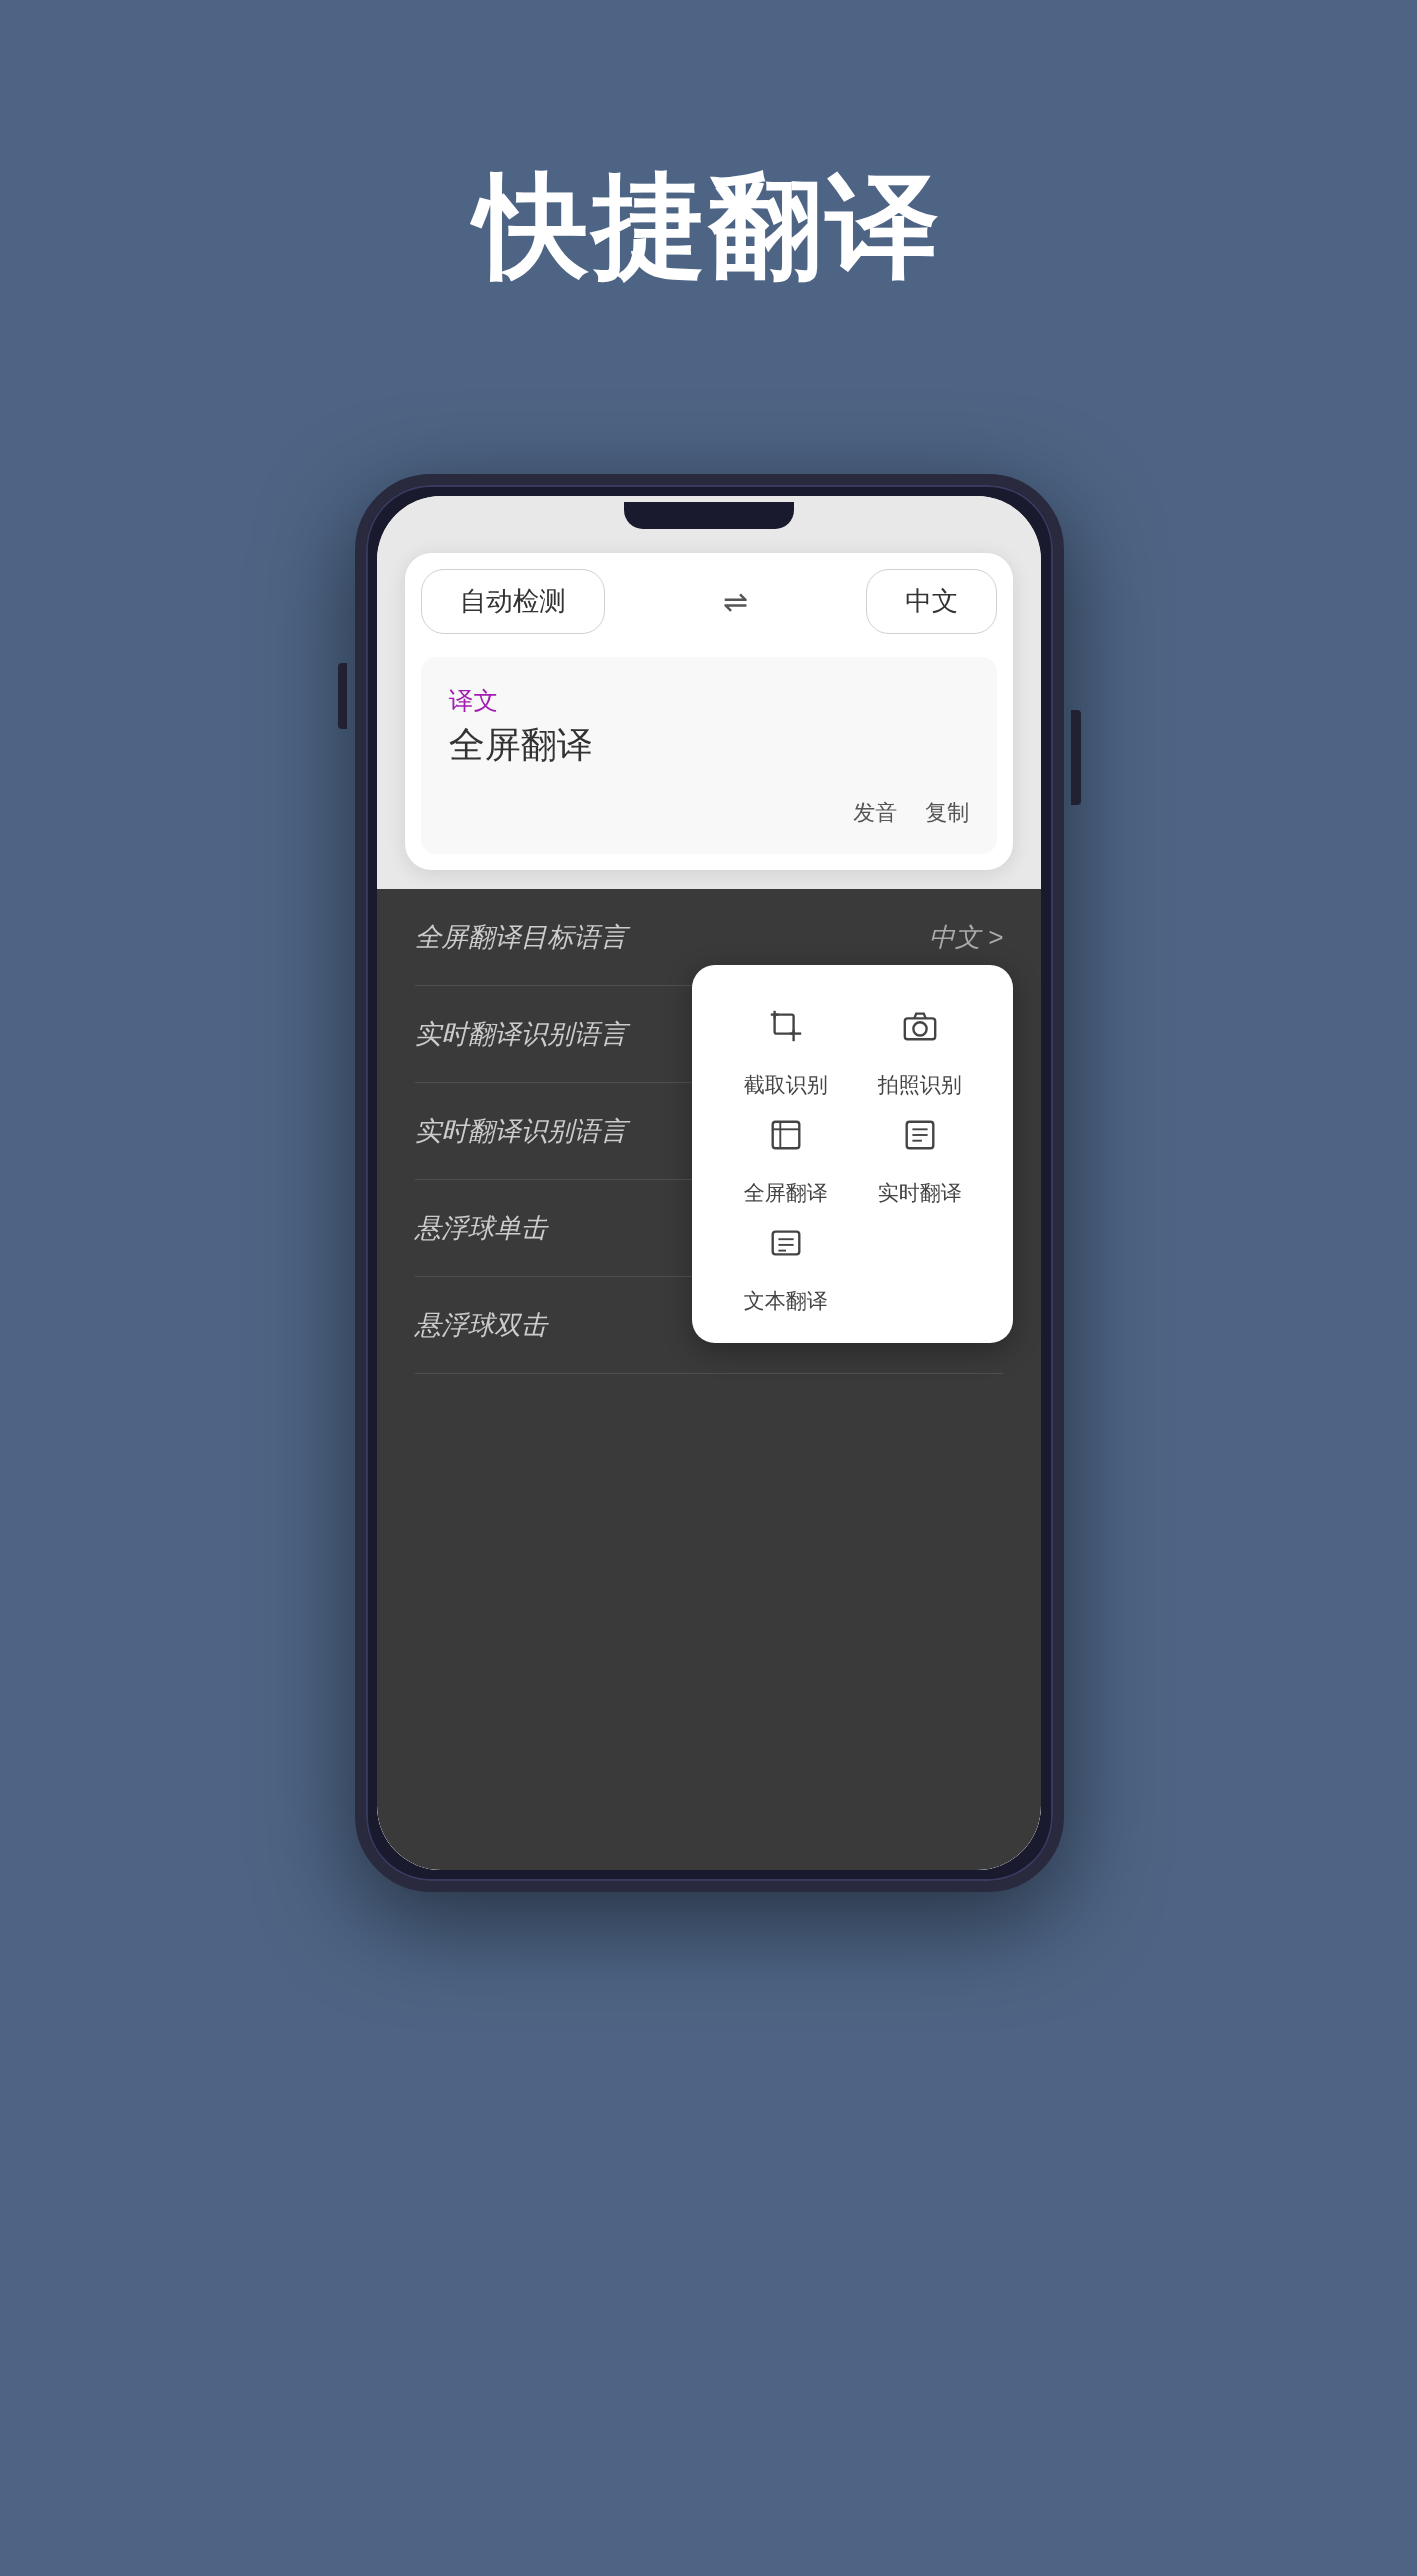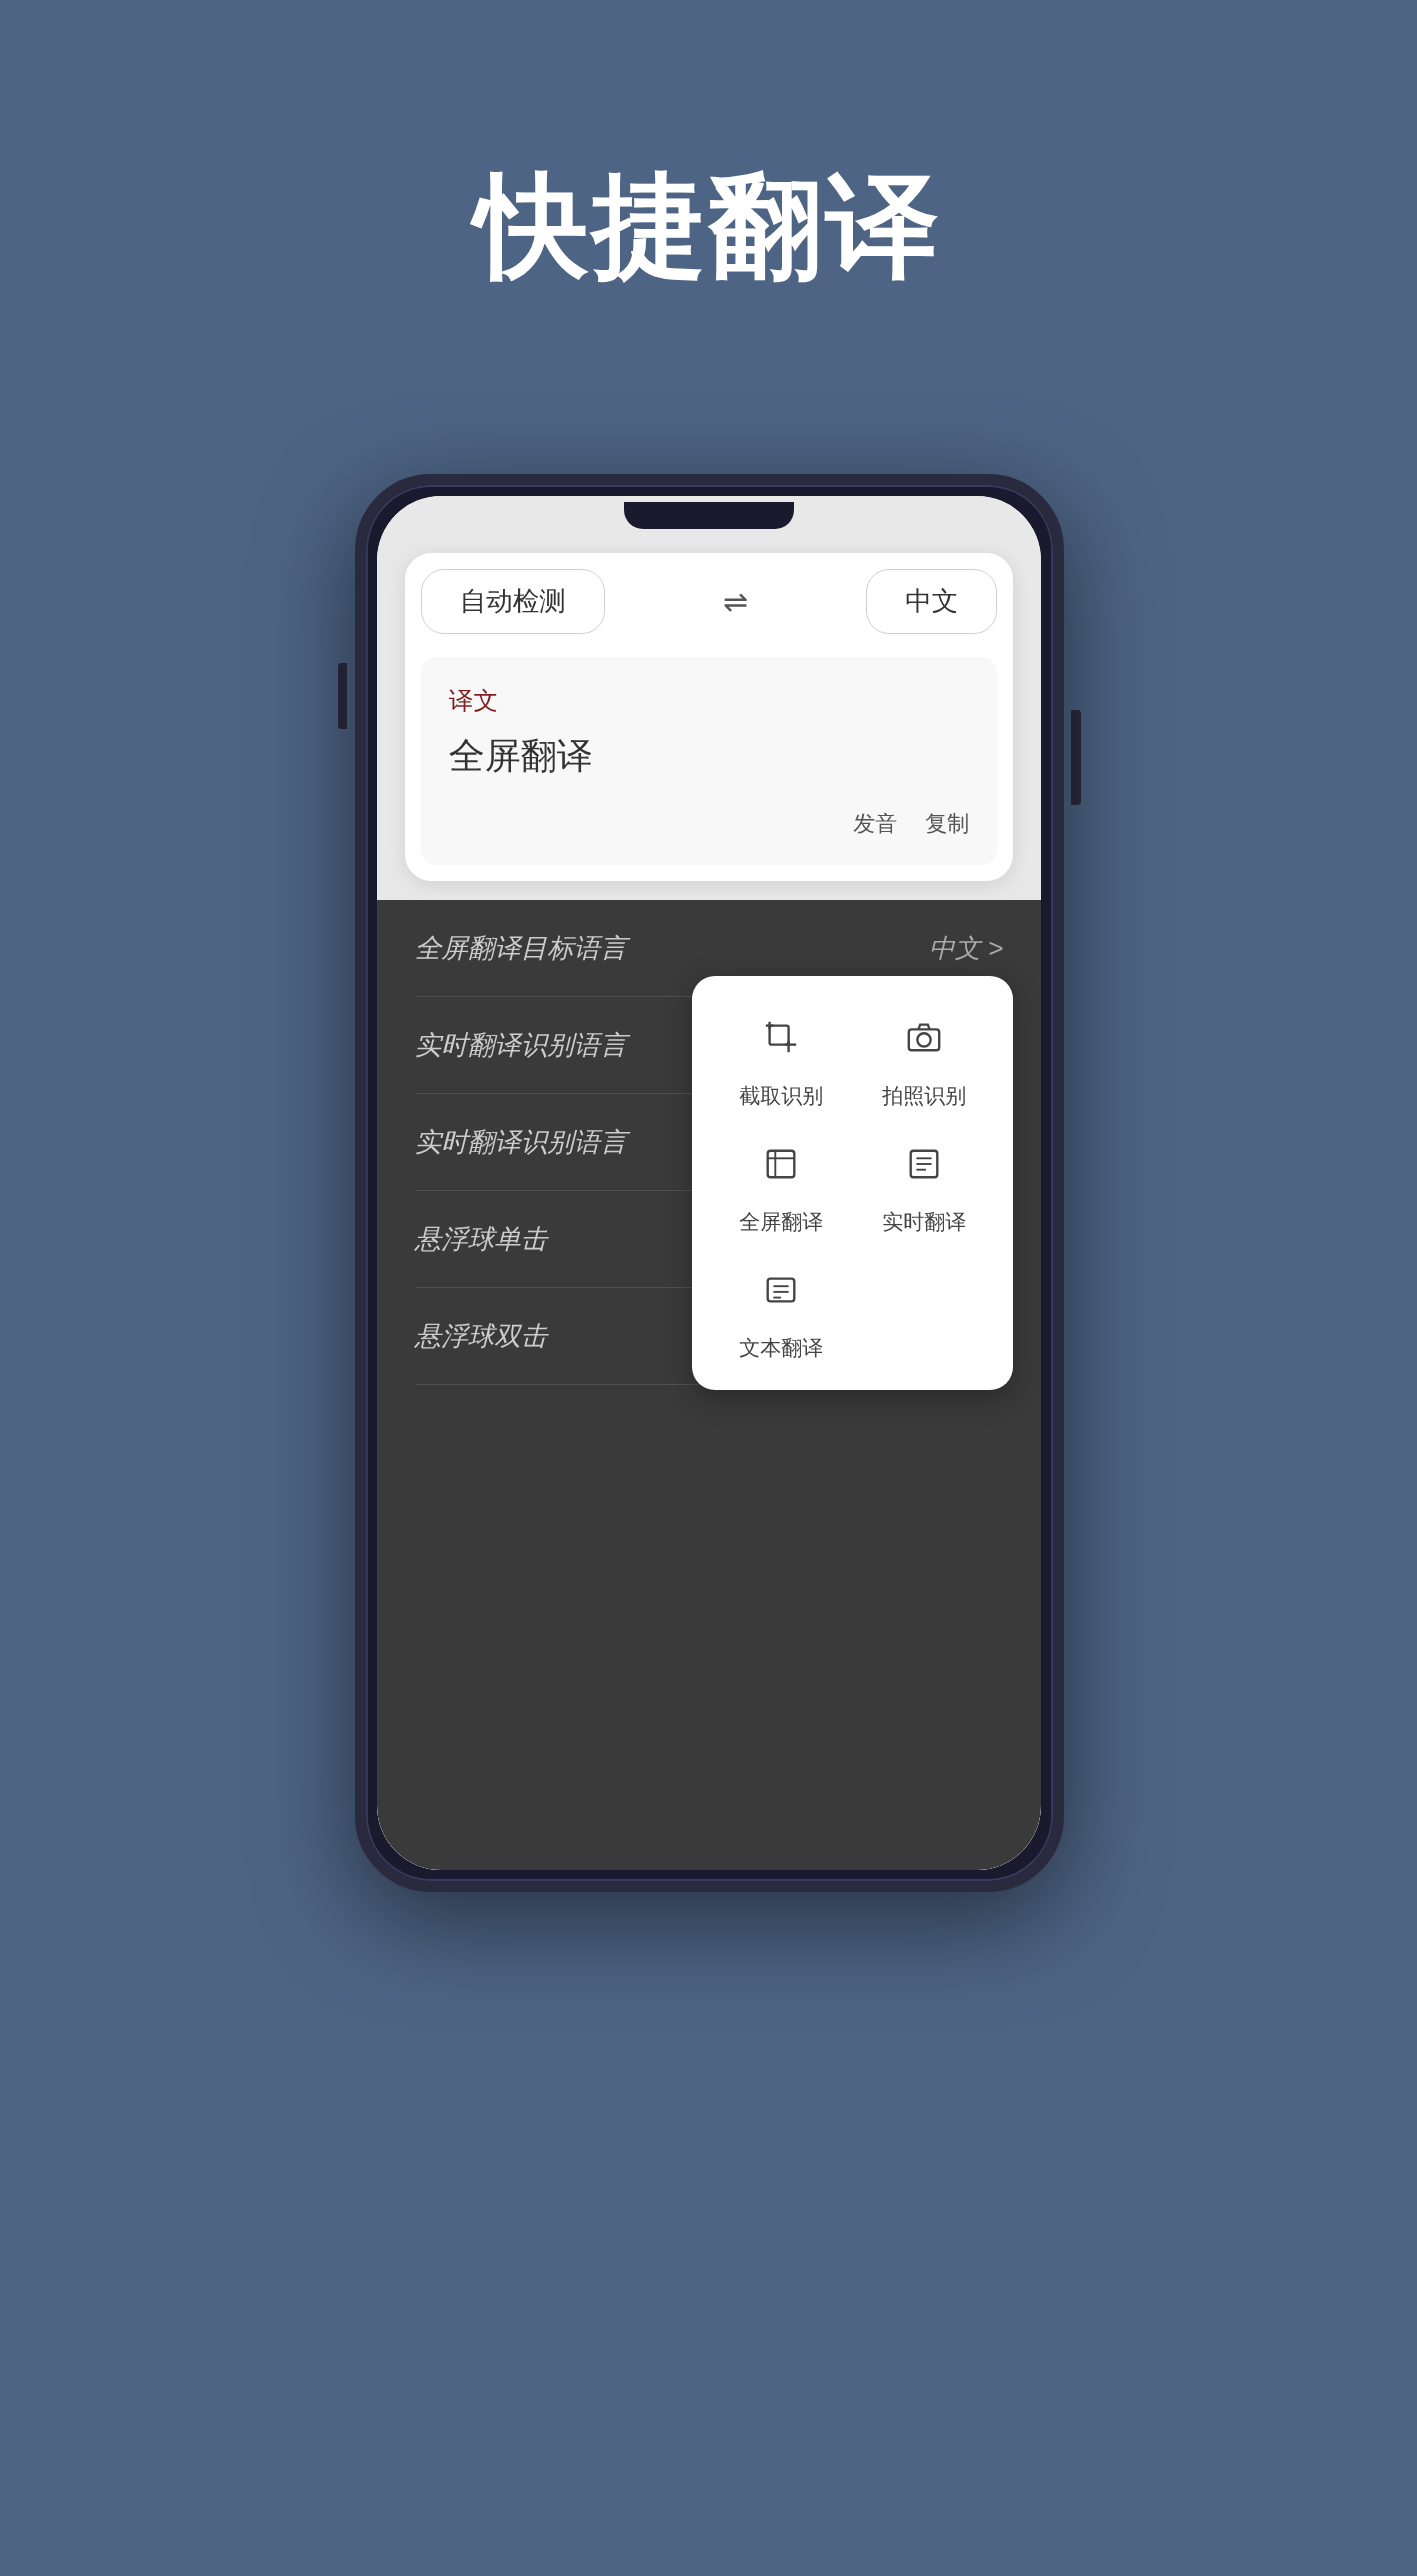--- a/index.html
+++ b/index.html
@@ -145,22 +145,22 @@
 
     .translation-result-card {
       background: #f8f8f8;
       border-radius: 15px;
       padding: 26.5px 28px;
       margin-bottom: 0;
     }
 
     .result-label {
       font-size: 24.6px;
-      color: #7f1d1d;
-      margin-bottom: 15px;
+      color: #a21caf;
+      margin-bottom: 4px;
     }
 
     .result-text {
       font-size: 36px;
       color: #333;
       font-weight: 400;
       margin-bottom: 28px;
     }
 
     .result-actions {
@@ -207,21 +207,21 @@
       position: absolute;
       right: 28px;
       top: 76px;
       background: white;
       border-radius: 23px;
       padding: 28px;
       width: 321px;
       box-shadow: 0 7.6px 28px rgba(0,0,0,0.3);
       display: grid;
       grid-template-columns: 1fr 1fr;
-      gap: 21px;
+      gap: 3px;
     }
 
     .quick-action-item {
       display: flex;
       flex-direction: column;
       align-items: center;
       gap: 11.3px;
     }
 
     .quick-action-icon {

